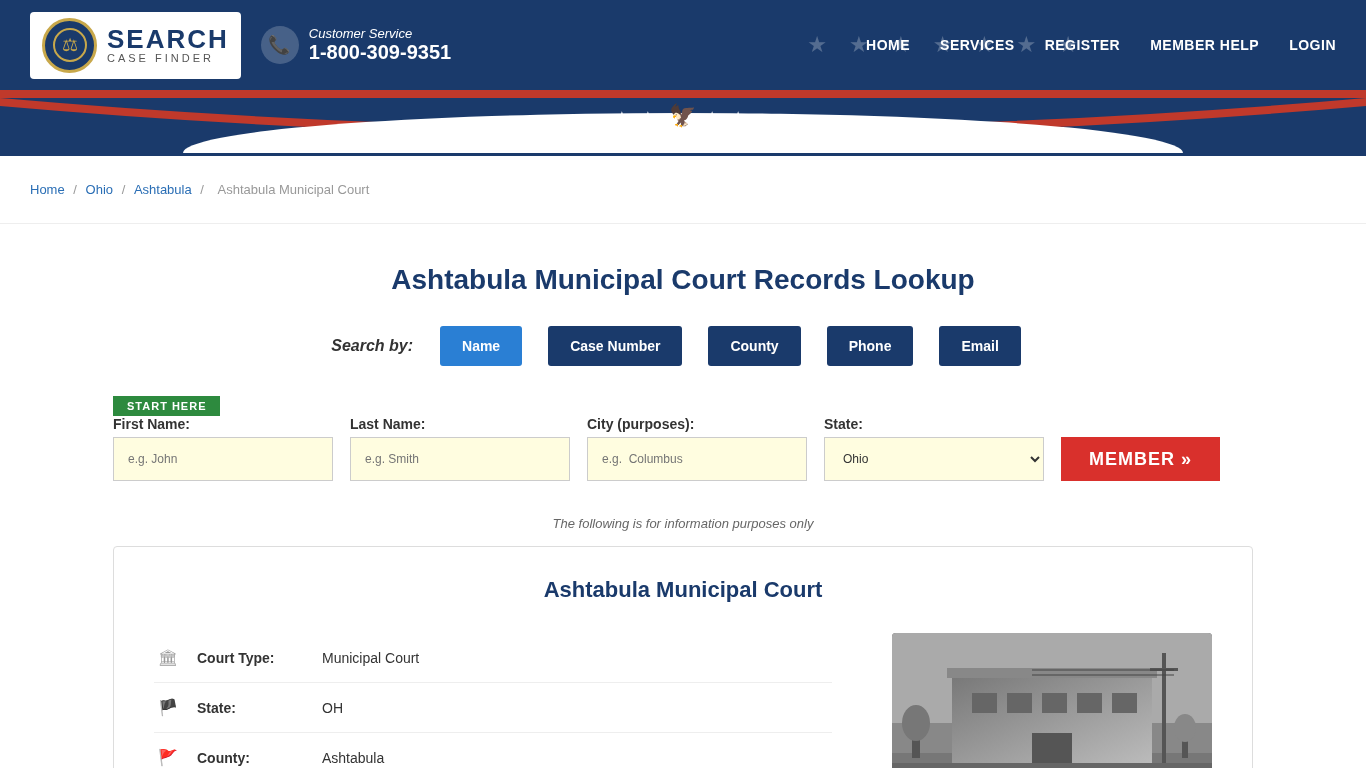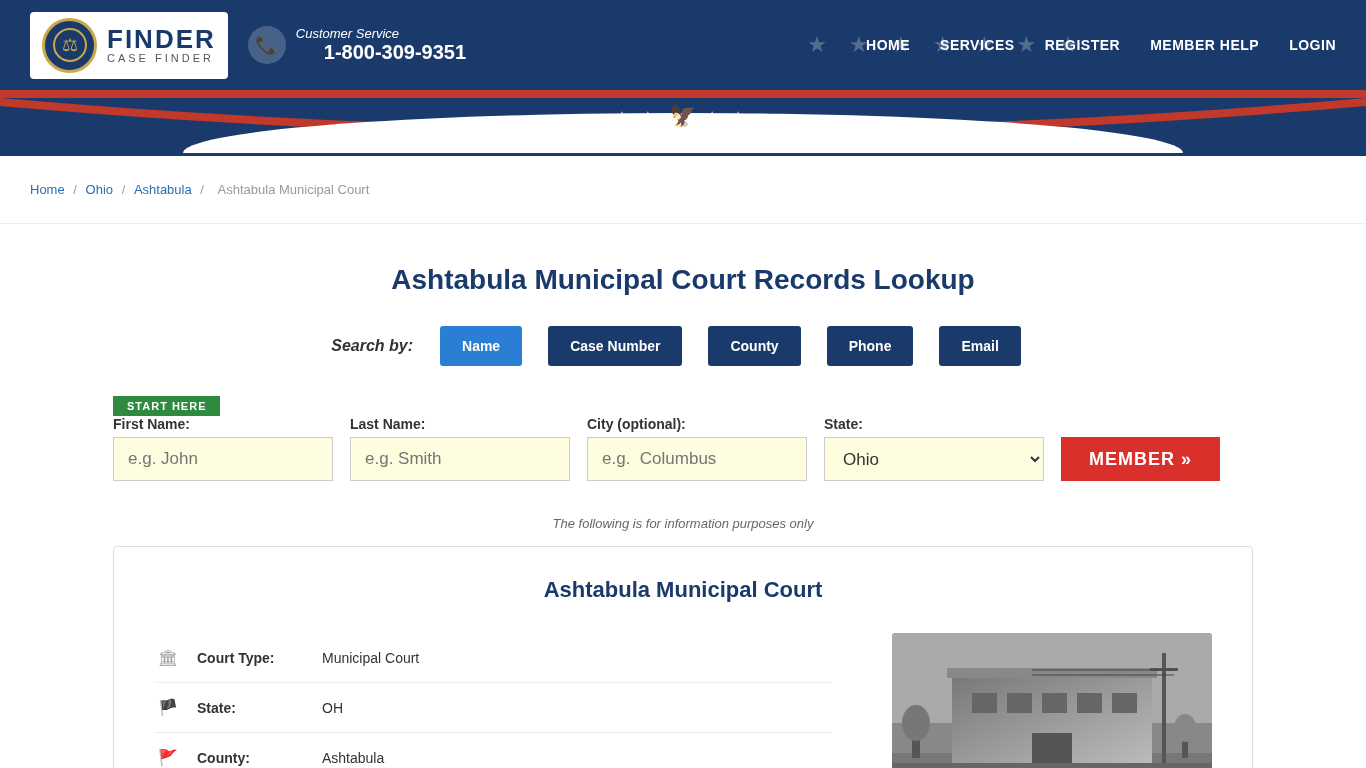--- a/index.html
+++ b/index.html
@@ -67,21 +67,21 @@
       height: 38px;
       background: rgba(255,255,255,0.2);
       border-radius: 50%;
       display: flex;
       align-items: center;
       justify-content: center;
       font-size: 18px;
     }
     .cs-text { display: flex; flex-direction: column; }
     .cs-label { font-size: 13px; font-style: italic; }
-    .cs-phone { font-size: 20px; font-weight: bold; color: #fff; margin-left: 28px; }
+    .cs-phone { font-size: 20px; font-weight: bold; color: #fff; }
     .header-nav {
       display: flex;
       gap: 30px;
       align-items: center;
     }
     .header-nav a {
       color: #fff;
       text-decoration: none;
       font-size: 14px;
       font-weight: bold;
@@ -195,21 +195,21 @@
     .form-group label {
       font-weight: bold;
       font-size: 14px;
       color: #333;
     }
     .form-group input,
     .form-group select {
       border: 1px solid #ccc;
       background: #fffde0;
       padding: 10px 14px;
-      font-size: 17px;
+      font-size: 12px;
       color: #aaa;
       outline: none;
       height: 44px;
     }
     .form-group input { width: 220px; }
     .form-group.city input { width: 220px; }
     .form-group.state-group select { width: 220px; color: #333; }
     .search-btn {
       background: #d9302c;
       color: #fff;
@@ -295,21 +295,21 @@
   <div class="header-left">
 
     <div class="logo-box">
       <div class="logo-emblem">
         <svg width="36" height="36" viewBox="0 0 36 36">
           <circle cx="18" cy="18" r="16" fill="#1a3a6b" stroke="#c8a84b" stroke-width="2"></circle>
           <text x="18" y="24" text-anchor="middle" fill="#c8a84b" font-size="18" font-family="serif">⚖</text>
         </svg>
       </div>
       <div class="logo-text-box">
-        <span class="logo-title">FINDER</span>
+        <span class="logo-title">SEARCH</span>
         <span class="logo-subtitle">CASE FINDER</span>
       </div>
     </div>
 
     <div class="customer-service">
       <div class="cs-icon">📞</div>
       <div class="cs-text">
         <span class="cs-label">Customer Service</span>
         <span class="cs-phone">1-800-309-9351</span>
       </div>
@@ -369,21 +369,21 @@
     <div class="form-row">
       <div class="form-group">
         <label>First Name:</label>
         <input type="text" placeholder="e.g. John" style="">
       </div>
       <div class="form-group">
         <label>Last Name:</label>
         <input type="text" placeholder="e.g. Smith" style="">
       </div>
       <div class="form-group city">
-        <label>City (optional):</label>
+        <label>City (purposes):</label>
         <input type="text" placeholder="e.g.  Columbus" style="">
       </div>
       <div class="form-group state-group">
         <label>State:</label>
         <select>
           <option value="OH">Ohio</option>
           <option value="AL">Alabama</option>
           <option value="AK">Alaska</option>
           <option value="AZ">Arizona</option>
           <option value="CA">California</option>

